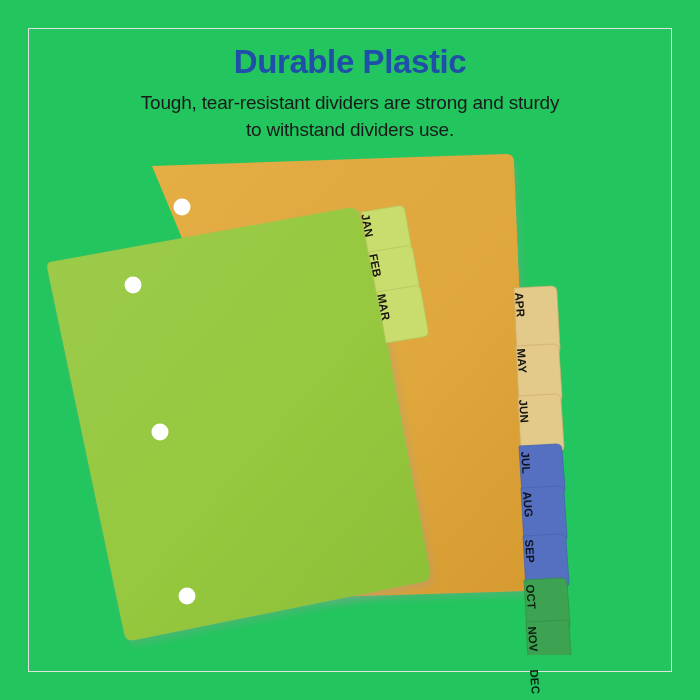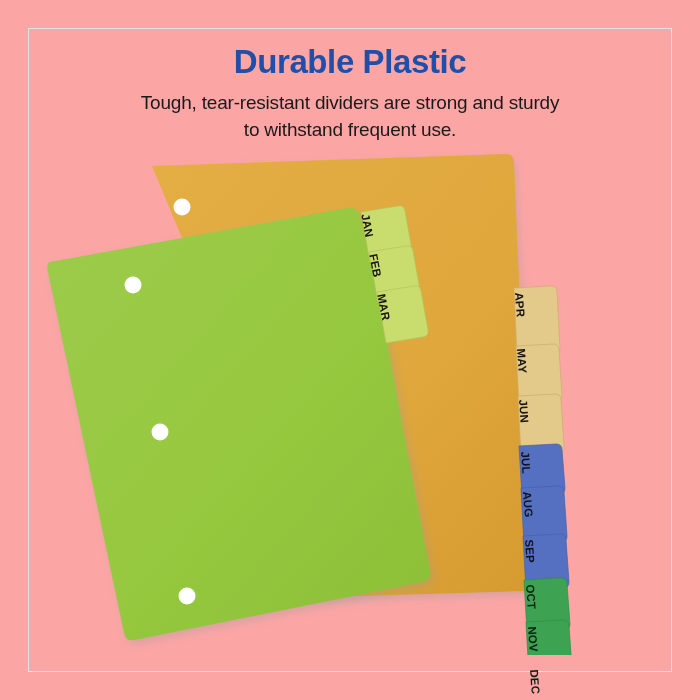--- a/index.html
+++ b/index.html
@@ -7,21 +7,21 @@
     padding: 0;
     background: #ffffff;
   }
   body {
     font-family: "Liberation Sans", sans-serif;
   }
   #stage {
     position: relative;
     width: 700px;
     height: 700px;
-    background: #fca5a5;
+    background: #22c55e;
     overflow: hidden;
   }
   
   #frame {
     position: absolute;
     left: 28px;
     top: 28px;
     width: 644px;
     height: 644px;
     border: 1px solid #e2e2e2;
@@ -83,21 +83,21 @@
 </head>
 <body>
 
 <div id="stage">
 
   <div id="frame"></div>
 
   <div id="copy">
     <div id="headline">Durable Plastic</div>
     <div class="sub-line">Tough, tear-resistant dividers are strong and sturdy</div>
-    <div class="sub-line">to withstand frequent use.</div>
+    <div class="sub-line">to withstand dividers use.</div>
   </div>
 
   <div id="photo">
     <svg viewBox="0 0 640 505" xmlns="http://www.w3.org/2000/svg">
       <defs>
         <linearGradient id="gGreen" x1="0" y1="0" x2="1" y2="1">
           <stop offset="0%" stop-color="#9ccb4a"></stop>
           <stop offset="55%" stop-color="#96c83f"></stop>
           <stop offset="100%" stop-color="#8bbf36"></stop>
         </linearGradient>

